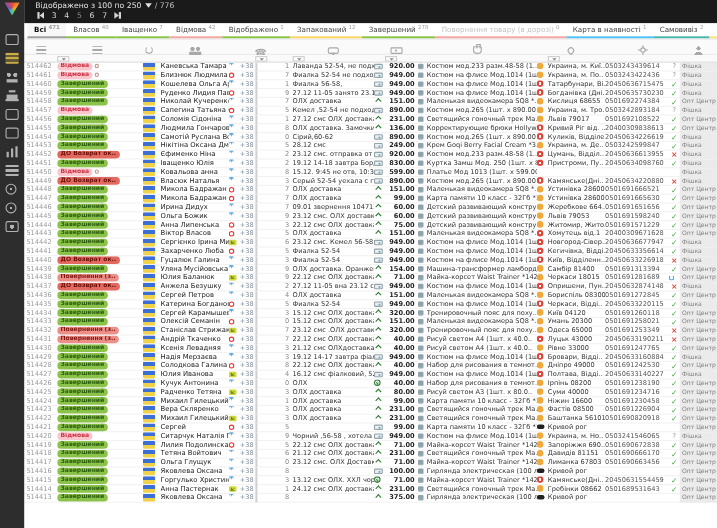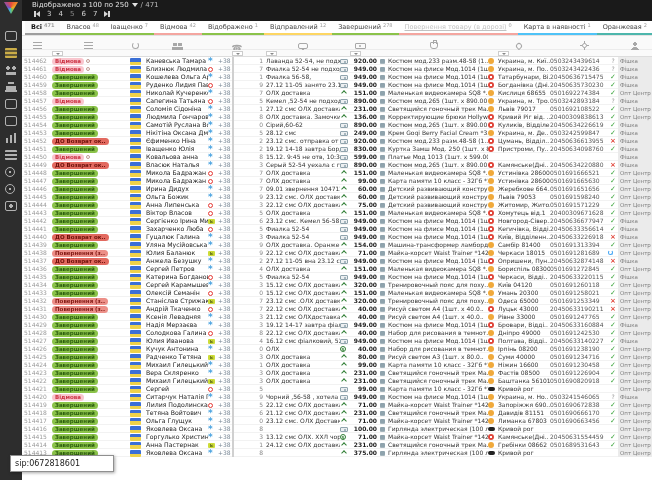--- a/index.html
+++ b/index.html
@@ -34,21 +34,21 @@
   .pgi{display:inline-flex;align-items:center;}
   .pgi i{display:inline-block;}
   .pgi .bar{width:2px;height:6px;background:#d6d6d6;}
   .pgi .tl{width:0;height:0;border-top:3px solid transparent;border-bottom:3px solid transparent;border-right:4px solid #d6d6d6;}
   .pgi .tr{width:0;height:0;border-top:3px solid transparent;border-bottom:3px solid transparent;border-left:4px solid #d6d6d6;}
   
   .tabs{position:absolute;left:22px;top:21px;width:630px;height:15px;background:#fff;border-bottom:1px solid #e3e3e3;
     display:flex;align-items:stretch;padding-left:3px;overflow:hidden;white-space:nowrap;z-index:3;}
   .tab{display:flex;align-items:center;gap:2px;padding:0 6px;border-bottom:2px solid transparent;font-size:6.5px;color:#444;cursor:pointer;flex:0 0 auto;}
   .tab.active{font-weight:bold;color:#111;background:#f7f7f7;}
-  .tab.dim .tl{color:#c2c2c2;text-decoration:underline;}
+  .tab.dim .tl{color:#c2c2c2;}
   .tab .tc{font-size:5px;color:#9e9e9e;position:relative;top:-2px;}
   
   .grid{display:grid;grid-template-columns:30px 72px 22px 62px 10px 14px 22px 12px 74px 10px 30px 8px 100px 10px 52px 58px 10px 34px;}
   .thead{position:absolute;left:22px;top:36px;width:630px;height:14px;background:#fafafa;border-bottom:1px solid #ececec;z-index:2;}
   .hcell{display:flex;align-items:center;justify-content:center;cursor:pointer;}
   .hicon{display:inline-block;position:relative;color:#9e9e9e;}
   .h-lines{width:9px;height:7px;background:repeating-linear-gradient(#a8a8a8 0 1px,transparent 1px 3px);}
   .h-refresh{width:7px;height:7px;border:1px solid #a8a8a8;border-radius:50%;border-top-color:transparent;}
   .h-people{width:11px;height:8px;background:radial-gradient(circle 2px at 3px 2.5px,#a8a8a8 90%,transparent),radial-gradient(circle 2px at 8px 2.5px,#a8a8a8 90%,transparent),linear-gradient(#a8a8a8,#a8a8a8) 50% 100%/11px 3px no-repeat;}
   .h-phone::before{content:"☎";font-size:9px;line-height:8px;color:#a8a8a8;}
@@ -127,21 +127,21 @@
         <div class="sicon si-bars"></div>
         <div class="sicon si-lines"></div>
         <div class="sicon si-circle"></div>
         <div class="sicon si-circle"></div>
         <div class="sicon si-video"></div>
       </div>
   </aside>
 
   <header class="topbar">
     <div class="showing">
-      <span>Відображено з 100 по 250</span><span class="caret-down"></span><span class="total">/ 471</span>
+      <span>Відображено з 100 по 250</span><span class="caret-down"></span><span class="total">/ 776</span>
     </div>
     <nav class="pager" id="pager">
         <span class="pgi">
           <i class="bar"></i>
           <i class="tl"></i>
         </span>
         <span class="pgnum">3</span>
         <span class="pgnum">4</span>
         <span class="pgnum cur">5</span>
         <span class="pgnum">6</span>
@@ -168,37 +168,37 @@
       </div>
       <div class="tab" style="border-bottom-color: rgb(244, 166, 160);">
         <span class="tl">Відмова</span>
         <span class="tc">42</span>
       </div>
       <div class="tab" style="border-bottom-color: rgb(139, 195, 74);">
         <span class="tl">Відображено</span>
         <span class="tc">1</span>
       </div>
       <div class="tab" style="border-bottom-color: rgb(253, 214, 99);">
-        <span class="tl">Відправлений</span>
+        <span class="tl">Запакований</span>
         <span class="tc">12</span>
       </div>
       <div class="tab" style="border-bottom-color: rgb(139, 195, 74);">
         <span class="tl">Завершений</span>
         <span class="tc">278</span>
       </div>
       <div class="tab dim" style="border-bottom-color: rgb(244, 166, 160);">
         <span class="tl">Повернення товару (в дорозі)</span>
         <span class="tc">0</span>
       </div>
       <div class="tab" style="border-bottom-color: rgb(79, 195, 247);">
         <span class="tl">Карта в наявності</span>
         <span class="tc">1</span>
       </div>
       <div class="tab" style="border-bottom-color: rgb(77, 182, 172);">
-        <span class="tl">Оранжевая</span>
+        <span class="tl">Самовивіз</span>
         <span class="tc">2</span>
       </div>
       <div class="tab dim" style="border-bottom-color: rgb(255, 224, 130);"></div>
     </nav>
 
   <div class="thead grid" id="thead">
       <div class="hcell" style="grid-column: 1 / span 1;">
         <span class="hicon h-lines"></span>
       </div>
       <div class="hcell" style="grid-column: 2 / span 1;">
@@ -1245,16 +1245,13 @@
         <div class="cell"><span class="gi"></span></div>
         <div class="cell">Гирлянда электрическая (100 л..</div>
         <div class="cell"><span class="di d-self"></span></div>
         <div class="cell">Кривой рог</div>
         <div class="cell c-ttn"></div>
         <div class="cell"></div>
         <div class="cell c-tag">Опт Центр</div>
       </div>
     </div>
 
-  <div class="sipbox">
-    <span>sip:0672818601</span>
-  </div>
 </div>
 
 </body></html>

